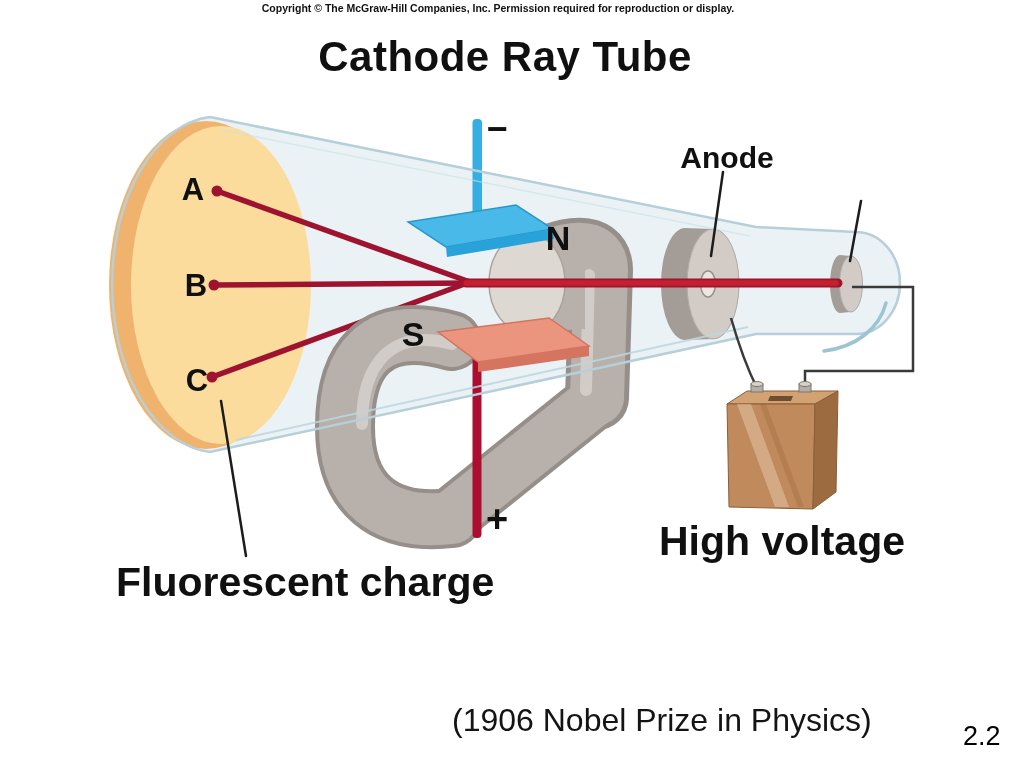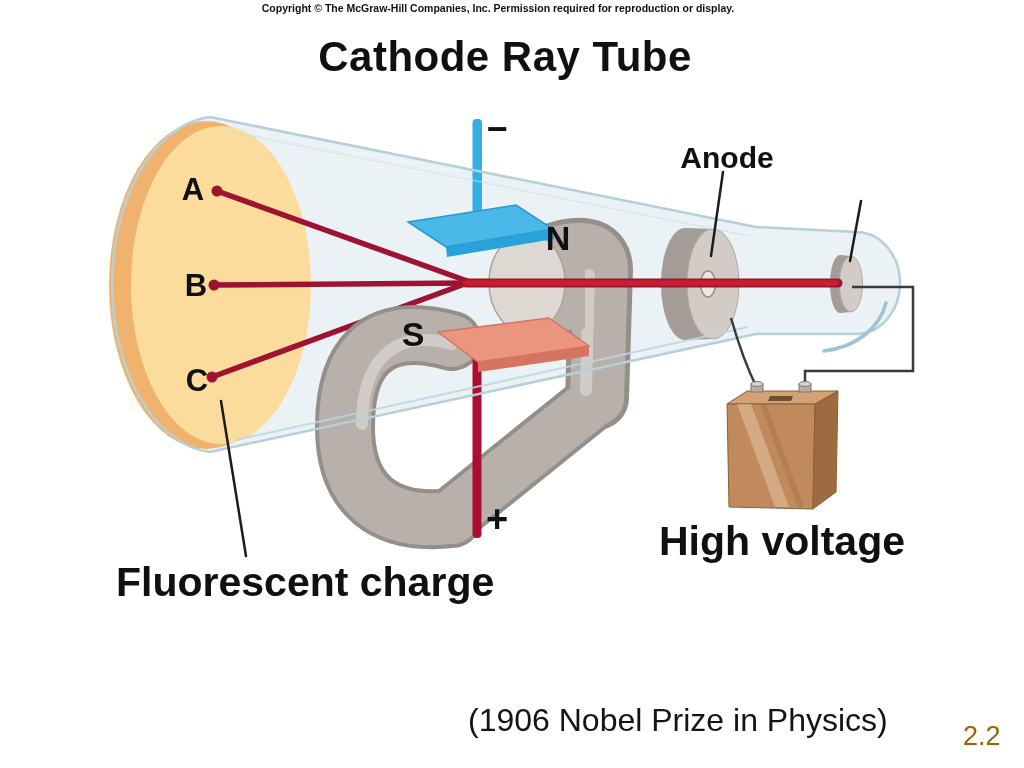--- a/index.html
+++ b/index.html
@@ -12,21 +12,21 @@
   .title{font-size:42px;letter-spacing:0.5px;}
   .part{font-size:30px;}
   .big{font-size:41px;}
   .pole{font-size:34px;}
   .spot{font-size:31px;}
   .sign-minus{font-size:36px;line-height:44px;}
   .sign-plus{font-size:38px;line-height:44px;}
   .caption{position:absolute;font-weight:normal;white-space:nowrap;font-size:32px;color:#141414;}
   .caption .red{color:#cc1118;}
   .caption sup{font-size:20px;vertical-align:12px;}
-  .slidenum{position:absolute;font-size:27px;color:#a16207;white-space:nowrap;}
+  .slidenum{position:absolute;font-size:27px;color:#000000;white-space:nowrap;}
 </style>
 </head>
 <body>
 
 <div class="stage">
 
   <svg width="1024" height="768" viewBox="0 0 1024 768">
 
     <path d="M 210,117 L 756,227 L 856,232 A 44,51 0 0 1 856,334 L 756,334 L 210,452 A 106,168 0 0 1 210,117 Z" fill="#e4eef3" fill-opacity="0.78" stroke="none"></path>
 
@@ -130,16 +130,16 @@
   <div class="lbl ctr spot" style="left:193px;top:172px;">A</div>
 
   <div class="lbl ctr spot" style="left:196px;top:268px;">B</div>
 
   <div class="lbl ctr spot" style="left:197px;top:363px;">C</div>
 
   <div class="lbl ctr sign-minus" style="left:497px;top:107px;">−</div>
 
   <div class="lbl ctr sign-plus" style="left:497px;top:497px;">+</div>
 
-  <div class="caption" style="left:452px;top:702px;margin-left:16px;">(1906 Nobel Prize in Physics)</div>
+  <div class="caption" style="left:452px;top:702px;">(1906 Nobel Prize in Physics)</div>
   <div class="slidenum" style="left:963px;top:721px;">2.2</div>
 
 </div>
 
 </body></html>

